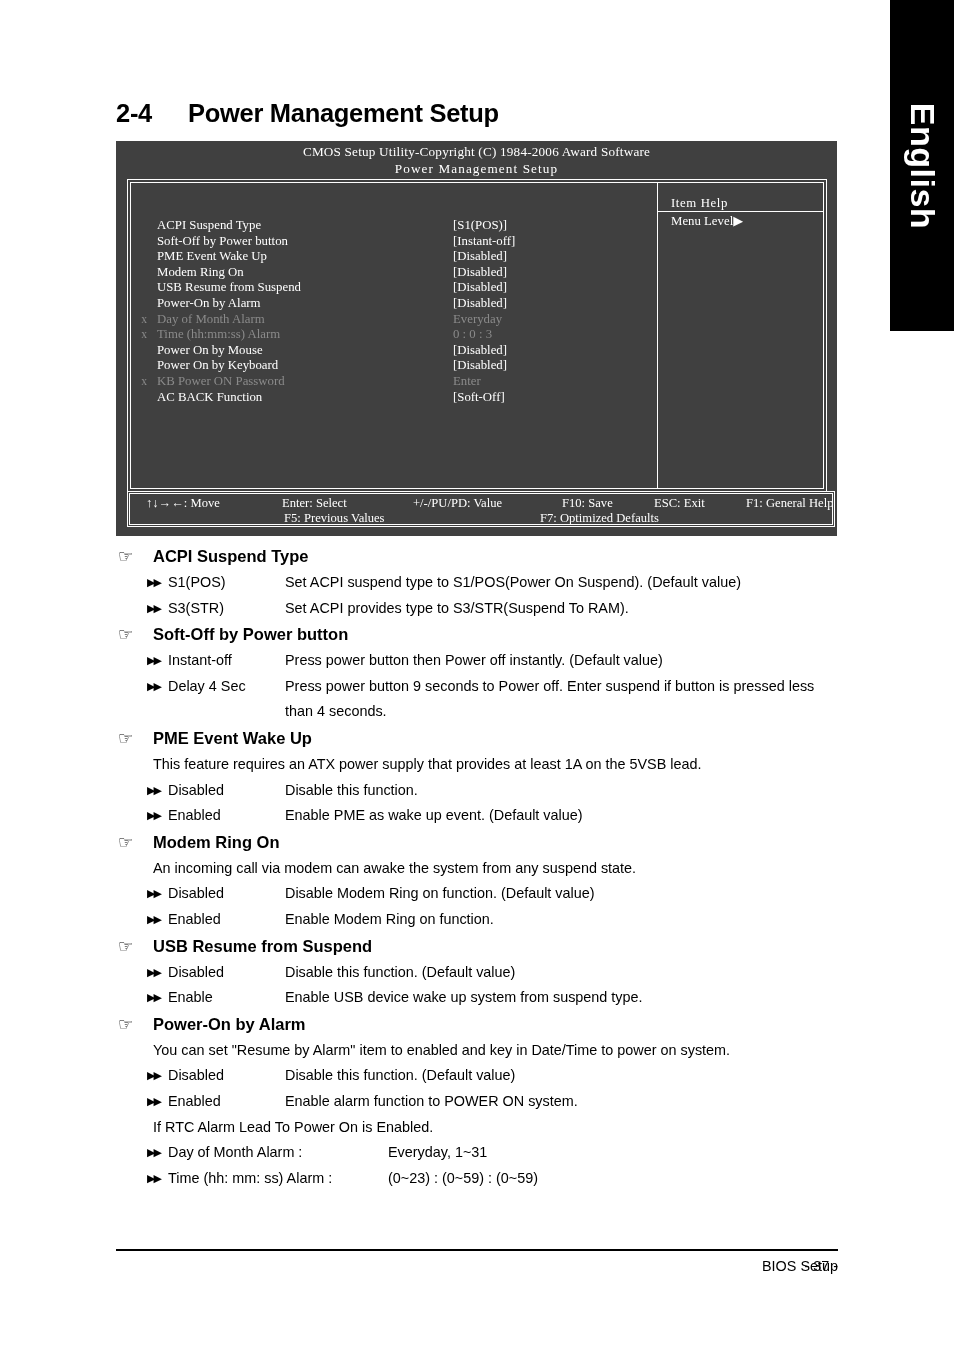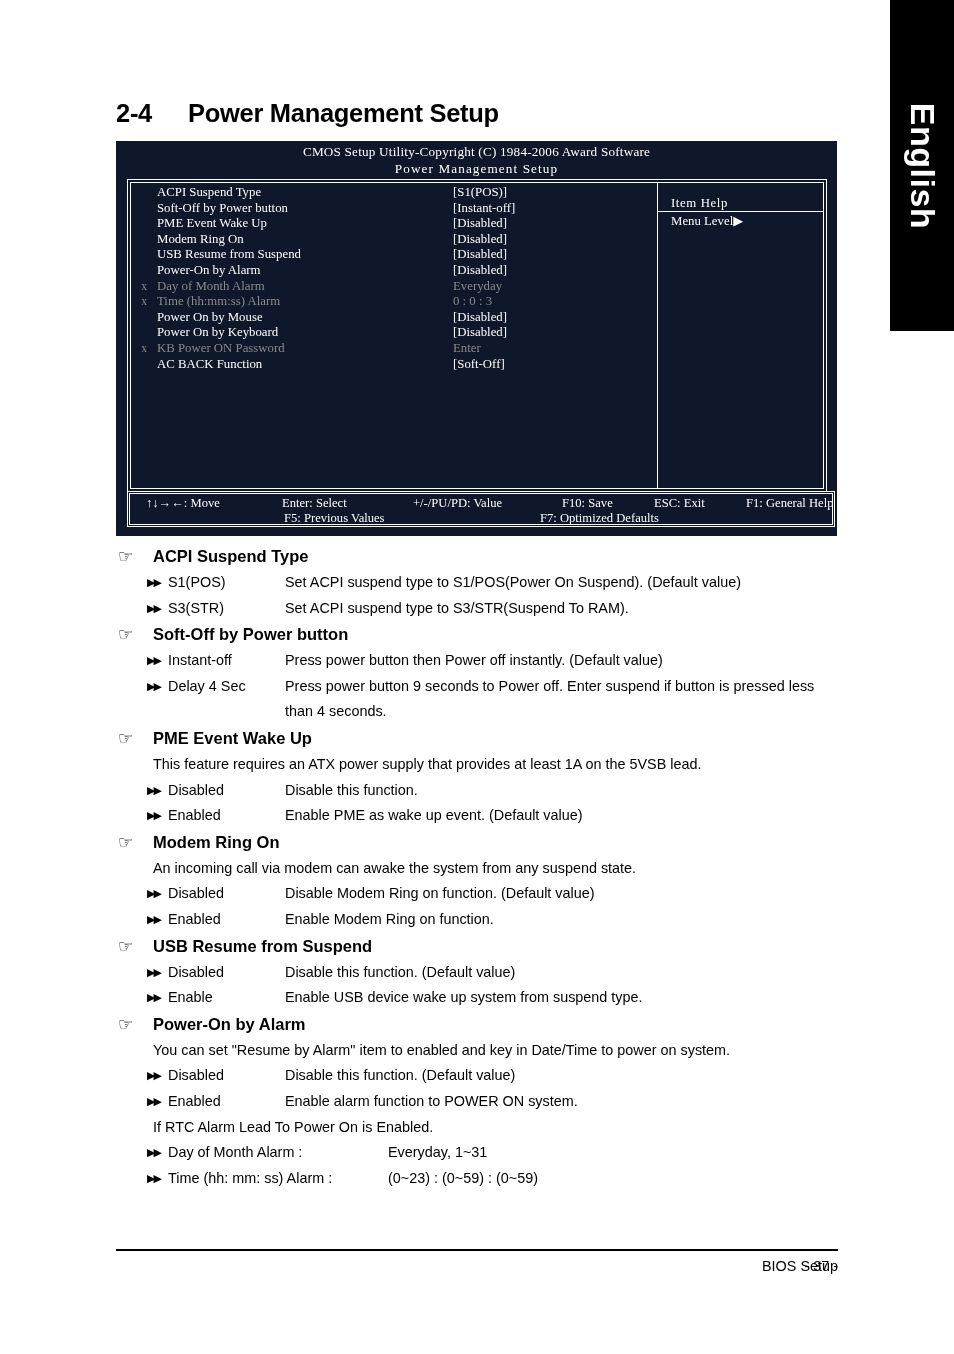--- a/index.html
+++ b/index.html
@@ -54,21 +54,21 @@
   }
   #section-heading .num { display: inline-block; width: 72px; }
 
   
   #bios-panel {
     position: absolute;
     left: 116px;
     top: 141px;
     width: 721px;
     height: 395px;
-    background: #0f172a;
+    background: #404040;
     box-sizing: border-box;
     font-family: "Liberation Serif", serif;
     color: #ffffff;
   }
   #bios-title {
     padding-top: 3px;
     text-align: center;
     font-size: 13.2px;
     line-height: 16.5px;
     letter-spacing: 0.2px;
@@ -115,21 +115,21 @@
     font-size: 12.8px;
     line-height: 15.6px;
     white-space: nowrap;
   }
   .bios-row .xmark {
     flex: 0 0 26px;
     text-align: center;
     font-size: 11.5px;
   }
   .bios-row .rname { flex: 0 0 296px; }
-  .bios-row .rval  { flex: 0 0 auto; }
+  .bios-row .rval  { flex: 0 0 auto; margin-top: 33px; }
   .bios-row.dim { color: #8a8a8a; }
 
   #help-title {
     font-size: 12.8px;
     line-height: 16px;
     padding-left: 13px;
     border-bottom: 1px solid #ffffff;
     white-space: nowrap;
     letter-spacing: 0.6px;
     margin-top: 10px;
@@ -363,21 +363,21 @@
     <div class="opt-head">
       <span class="hand">☞</span>
       <span>ACPI Suspend Type</span>
     </div>
     <div class="opt-item">
       <span class="bullet">▶▶</span>
       <span class="k">S1(POS)</span><span class="d">Set ACPI suspend type to S1/POS(Power On Suspend). (Default value)</span>
     </div>
     <div class="opt-item">
       <span class="bullet">▶▶</span>
-      <span class="k">S3(STR)</span><span class="d">Set ACPI suspend type to S3/STR(Suspend To RAM).</span>
+      <span class="k">S3(STR)</span><span class="d">Set ACPI provides type to S3/STR(Suspend To RAM).</span>
     </div>
   </div>
 
   <div class="opt-group">
     <div class="opt-head">
       <span class="hand">☞</span>
       <span>Soft-Off by Power button</span>
     </div>
     <div class="opt-item">
       <span class="bullet">▶▶</span>

